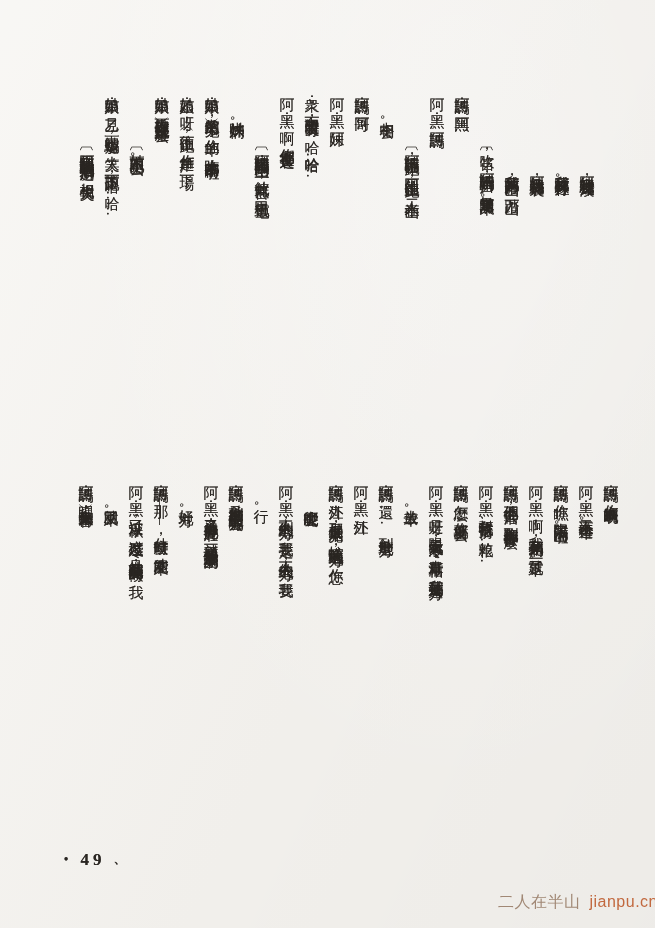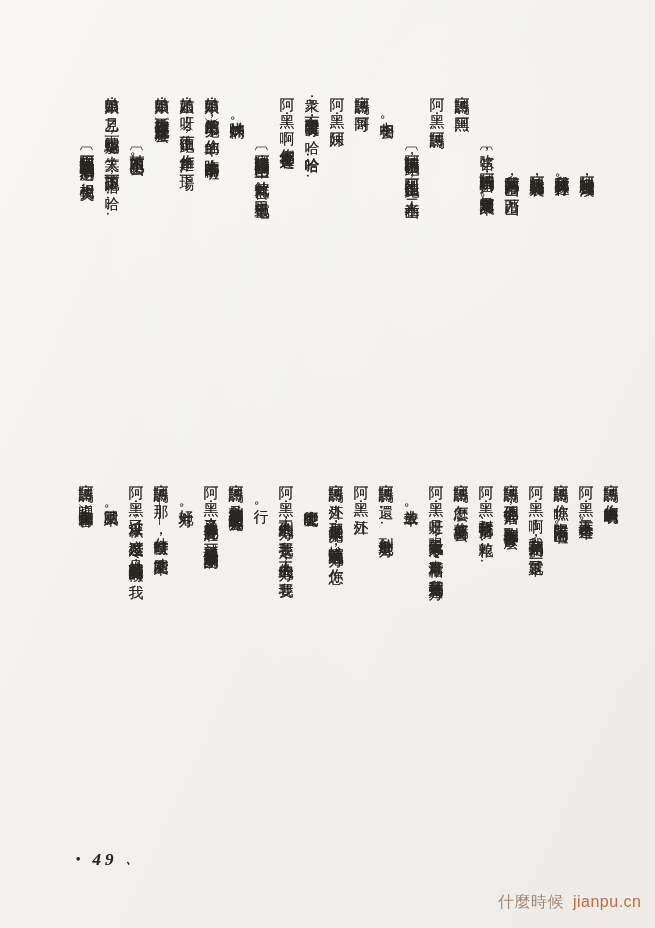--- a/index.html
+++ b/index.html
@@ -37,25 +37,24 @@
     padding-top: 0;
   }
   .register .line.cont  { padding-top: 24px; }
   .register .line.stage { padding-top: 56px; }
   .register .line.verse { padding-top: 78px; }
   .register.top    { top: 86px;  right: 56px; height: 392px; }
   .register.bottom { top: 474px; right: 32px; height: 404px; }
 
   .page-number {
     position: absolute;
-    left: 76px;
+    left: 64px;
     top: 850px;
     color: var(--ink);
     font-size: 17px;
-    font-style: italic;
     font-weight: bold;
     letter-spacing: 4px;
     text-shadow: 0 0 0.5px rgba(42,38,34,0.6);
   }
   .page-number .pn-mark { font-size: 12px; vertical-align: 2px; }
 
   .watermark {
     position: absolute;
     left: 498px;
     top: 892px;
@@ -121,17 +120,17 @@
       <div class="line dialog">阿詩瑪：（唱）秋去冬來又轉春，</div>
     </section>
 
   <div class="page-number">
     <span class="pn-mark">•</span>
     <span class="pn-num">49</span>
     <span class="pn-mark">、</span>
   </div>
 
   <div class="watermark">
-    <span class="wm-name">什麼時候</span>
+    <span class="wm-name">二人在半山</span>
     <span class="wm-url">jianpu.cn</span>
   </div>
 
 </div>
 
 </body></html>

